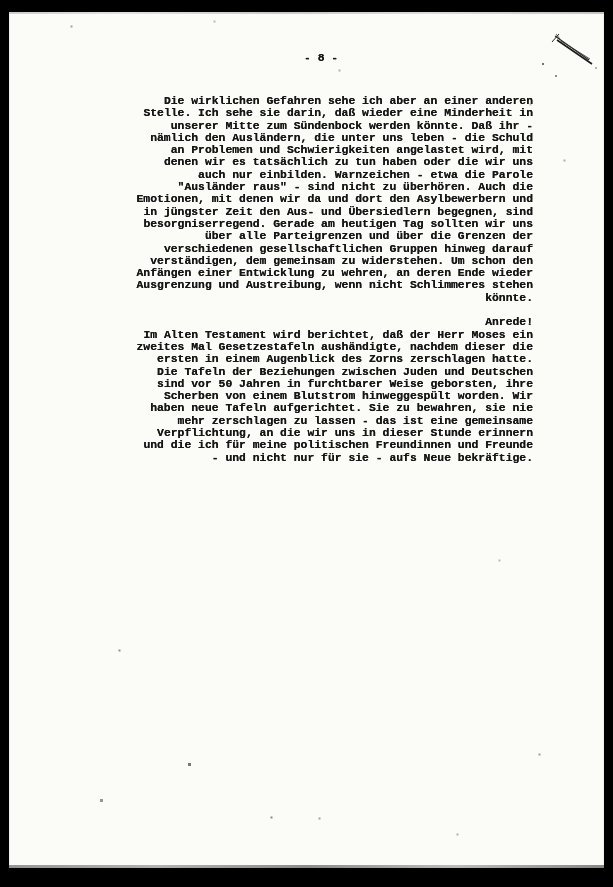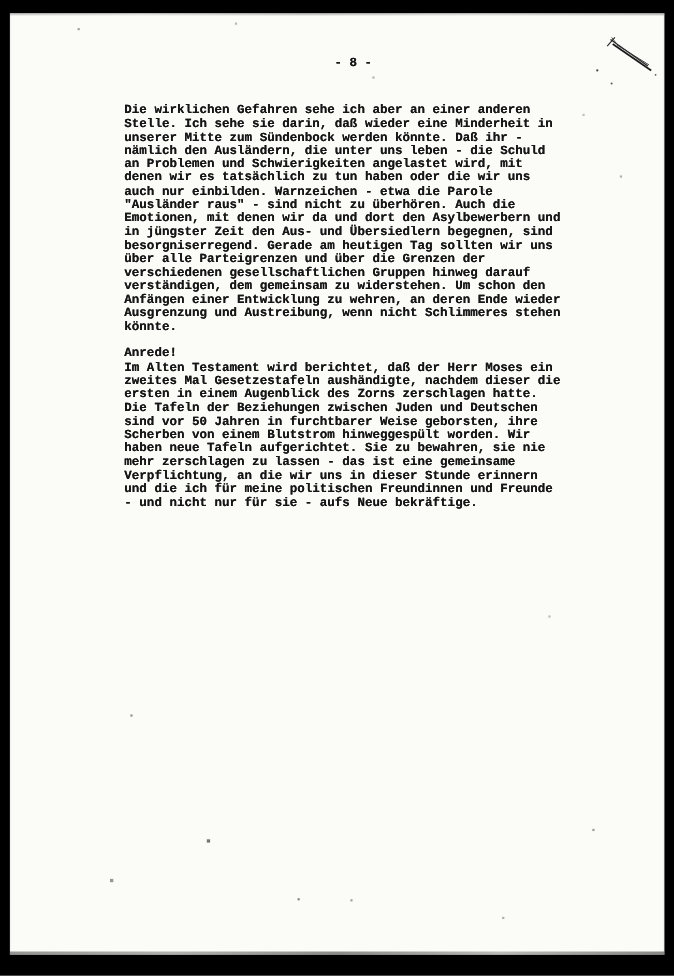--- a/index.html
+++ b/index.html
@@ -39,20 +39,21 @@
     position:absolute;
     left:104px;top:83px;
     width:420px;
   }
   .para{
     margin:0 0 12.3px 0;
     font:700 11.4px/12.3px "Liberation Mono","DejaVu Sans Mono",monospace;
     color:#161616;
     white-space:pre;
     text-shadow:0 0 .4px #222;
+    text-align:right;
   }
   .pen-mark{
     position:absolute;
     left:521px;top:16px;
     width:80px;height:60px;
   }
   .speckles{
     position:absolute;left:0;top:0;width:1px;height:1px;
     background:transparent;
     box-shadow:

